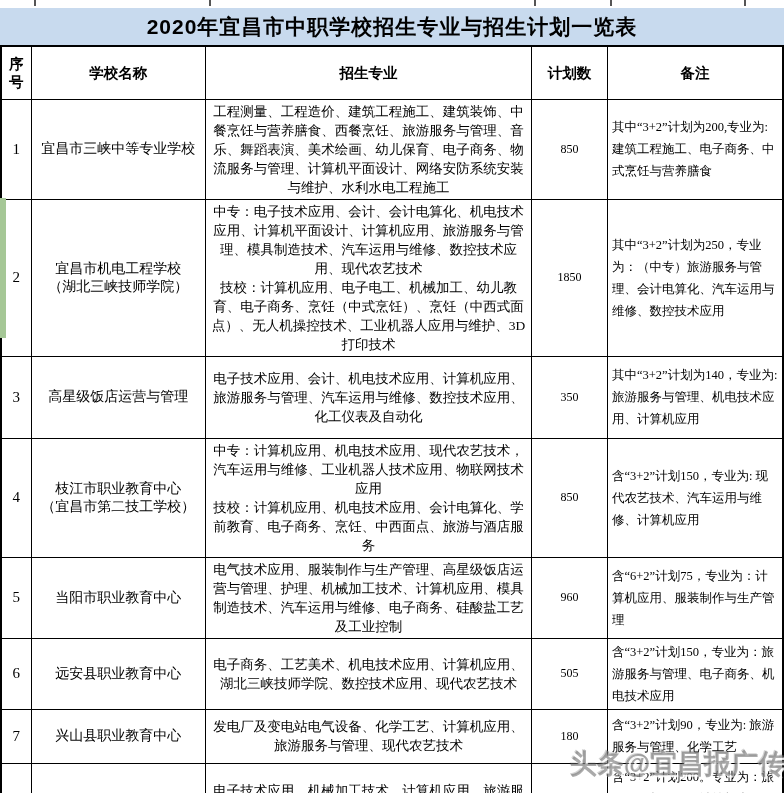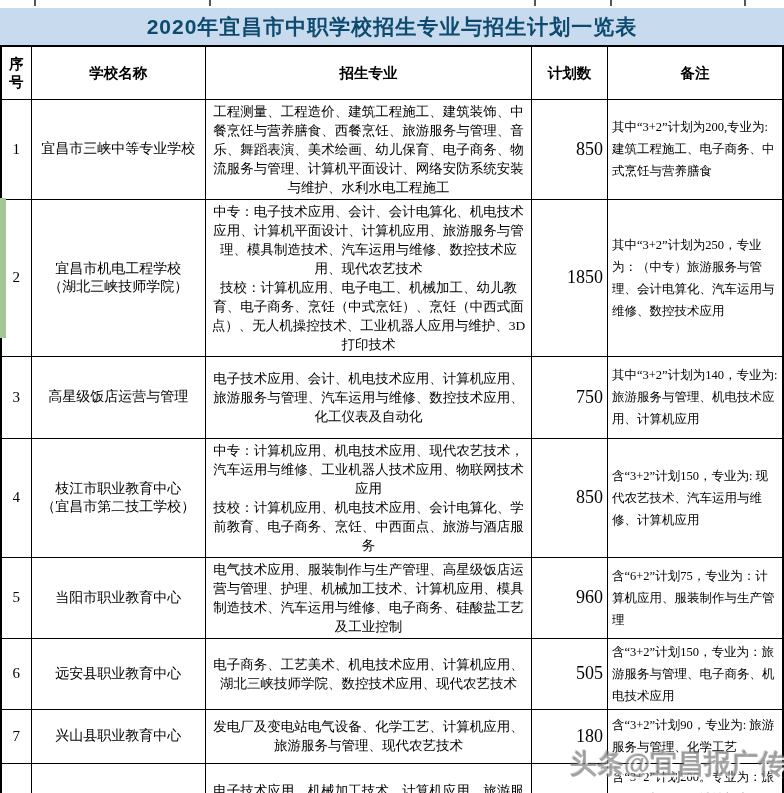--- a/index.html
+++ b/index.html
@@ -14,21 +14,21 @@
   
   .top-sliver{position:absolute;left:0;top:0;width:784px;height:8px;background:#fff;}
   .top-sliver span{position:absolute;top:0;width:2px;height:6px;background:#555;}
   .tick1{left:34px}.tick2{left:209px}.tick3{left:534px}.tick4{left:610px}.tick5{left:744px}
 
   .title-bar{
     position:absolute;left:0;top:8px;width:784px;height:37px;
     background:#c8daee;
     display:flex;align-items:center;justify-content:center;
     font-family:"Liberation Sans","DejaVu Sans",sans-serif;
-    font-weight:bold;font-size:21px;letter-spacing:1px;color:#0c4a6e;
+    font-weight:bold;font-size:21px;letter-spacing:1px;color:#000000;
   }
 
   table.main{
     position:absolute;left:0;top:45px;
     width:784px;border-collapse:collapse;table-layout:fixed;
     border:2px solid #000;
   }
   table.main th,table.main td{
     border:1px solid #000;
     padding:2px 4px;
@@ -46,21 +46,21 @@
     font-family:"Liberation Sans","DejaVu Sans",sans-serif;
     font-weight:bold;font-size:14.5px;text-align:center;
     white-space:pre-line;line-height:18px;background:#fff;
   }
   .r1{height:97px}.r2{height:144px}.r3{height:82px}.r4{height:98px}
   .r5{height:80px}.r6{height:60px}.r7{height:54px}.r8{height:72px}
 
   td.index-cell{text-align:center;font-size:15px;}
   td.school-cell{text-align:center;font-size:14px;white-space:pre-line;line-height:18px;}
   td.majors-cell{text-align:center;font-size:13.5px;white-space:pre-line;line-height:19px;padding-left:5px;}
-  td.plan-cell{text-align:right;font-size:18px;}
+  td.plan-cell{text-align:center;font-size:12px;}
   td.remark-cell{text-align:left;font-size:12.5px;white-space:pre-line;line-height:22px;padding-left:5px;}
 
   .green-strip{
     position:absolute;left:0;top:198px;width:6px;height:140px;
     background:#a5c796;
   }
   .watermark{
     position:absolute;left:570px;top:741px;width:220px;
     font-family:"Liberation Sans","DejaVu Sans",sans-serif;
     font-weight:bold;font-size:27px;line-height:46px;white-space:nowrap;
@@ -116,21 +116,21 @@
 （湖北三峡技师学院）</td>
         <td class="majors-cell">中专：电子技术应用、会计、会计电算化、机电技术应用、计算机平面设计、计算机应用、旅游服务与管理、模具制造技术、汽车运用与维修、数控技术应用、现代农艺技术
 技校：计算机应用、电子电工、机械加工、幼儿教育、电子商务、烹饪（中式烹饪）、烹饪（中西式面点）、无人机操控技术、工业机器人应用与维护、3D打印技术</td>
         <td class="plan-cell">1850</td>
         <td class="remark-cell">其中“3+2”计划为250，专业为：（中专）旅游服务与管理、会计电算化、汽车运用与维修、数控技术应用</td>
       </tr>
       <tr class="r3">
         <td class="index-cell">3</td>
         <td class="school-cell">高星级饭店运营与管理</td>
         <td class="majors-cell">电子技术应用、会计、机电技术应用、计算机应用、旅游服务与管理、汽车运用与维修、数控技术应用、化工仪表及自动化</td>
-        <td class="plan-cell">750</td>
+        <td class="plan-cell">350</td>
         <td class="remark-cell">其中“3+2”计划为140，专业为: 旅游服务与管理、机电技术应用、计算机应用</td>
       </tr>
       <tr class="r4">
         <td class="index-cell">4</td>
         <td class="school-cell">枝江市职业教育中心
 （宜昌市第二技工学校）</td>
         <td class="majors-cell">中专：计算机应用、机电技术应用、现代农艺技术，汽车运用与维修、工业机器人技术应用、物联网技术应用
 技校：计算机应用、机电技术应用、会计电算化、学前教育、电子商务、烹饪、中西面点、旅游与酒店服务</td>
         <td class="plan-cell">850</td>
         <td class="remark-cell">含“3+2”计划150，专业为: 现代农艺技术、汽车运用与维修、计算机应用</td>

